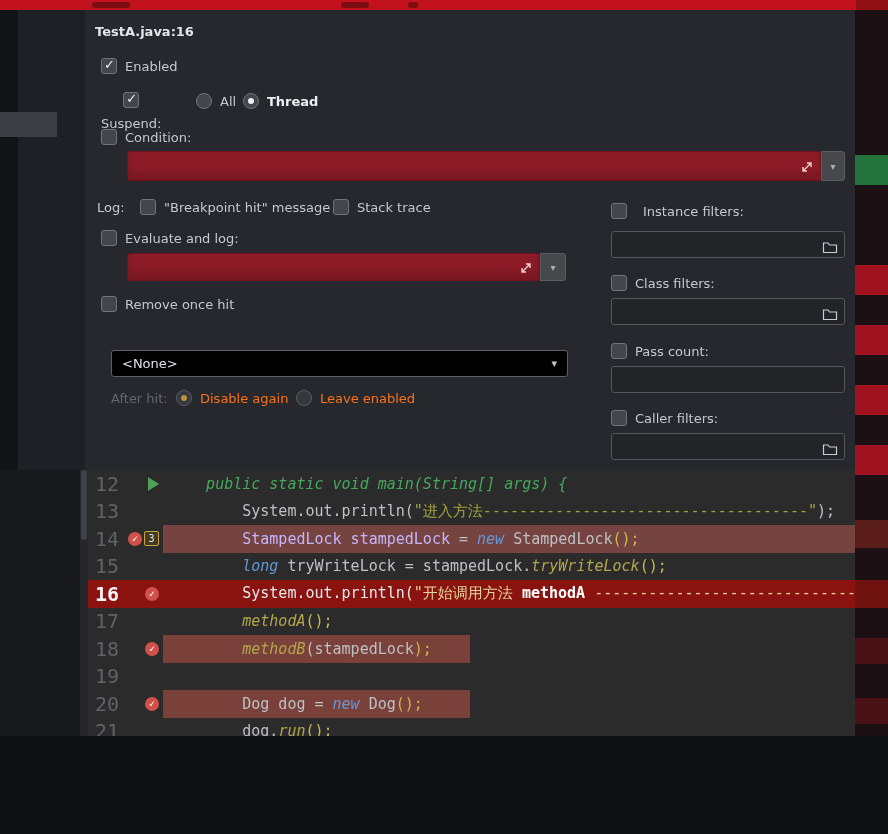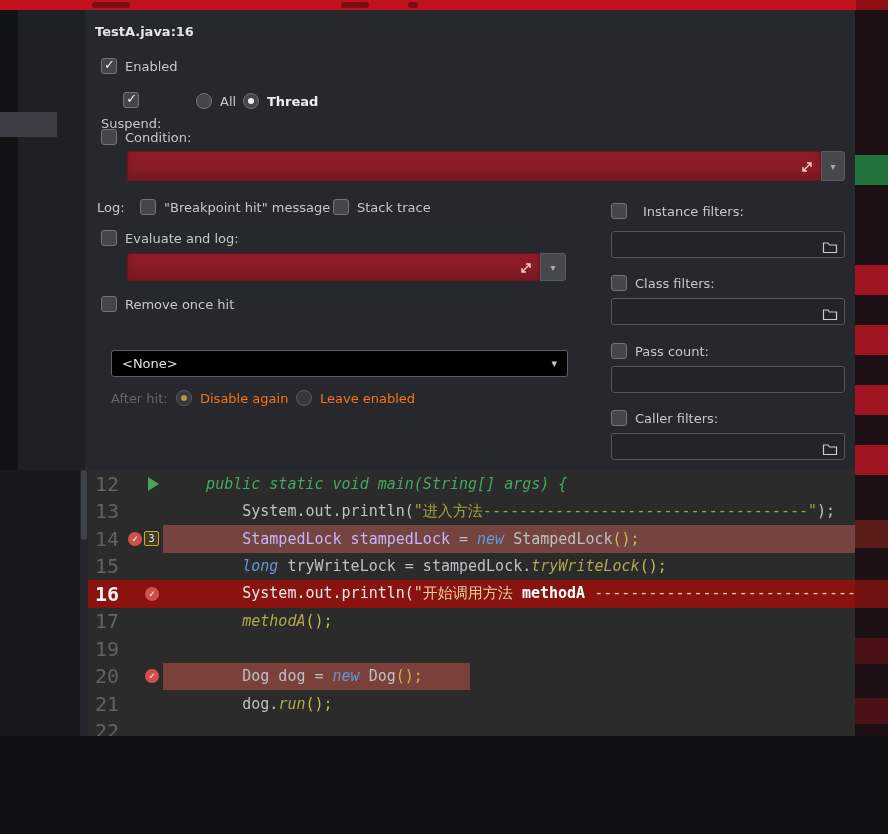--- a/index.html
+++ b/index.html
@@ -276,20 +276,28 @@
           <span class="licons">
             <span class="ic-bp"></span>
           </span>
           <span class="lcode"><span class="tk-pr">        System.out.println(</span><span class="tk-sr">"开始调用方法 </span><span class="tk-wr">methodA </span><span class="tk-sr">--------------------------------------------------</span></span>
         </div>
         <div class="code-line">
           <span class="lnum">17</span>
           <span class="licons"></span>
           <span class="lcode"><span class="tk-p">        </span><span class="tk-m">methodA</span><span class="tk-y">();</span></span>
         </div>
+        <div class="code-line hl-short">
+          <div class="band"></div>
+          <span class="lnum">18</span>
+          <span class="licons">
+            <span class="ic-bp"></span>
+          </span>
+          <span class="lcode"><span class="tk-p">        </span><span class="tk-m">methodB</span><span class="tk-p">(stampedLock</span><span class="tk-y">);</span></span>
+        </div>
         <div class="code-line">
           <span class="lnum">19</span>
           <span class="licons"></span>
           <span class="lcode"></span>
         </div>
         <div class="code-line hl-short">
           <div class="band"></div>
           <span class="lnum">20</span>
           <span class="licons">
             <span class="ic-bp"></span>

